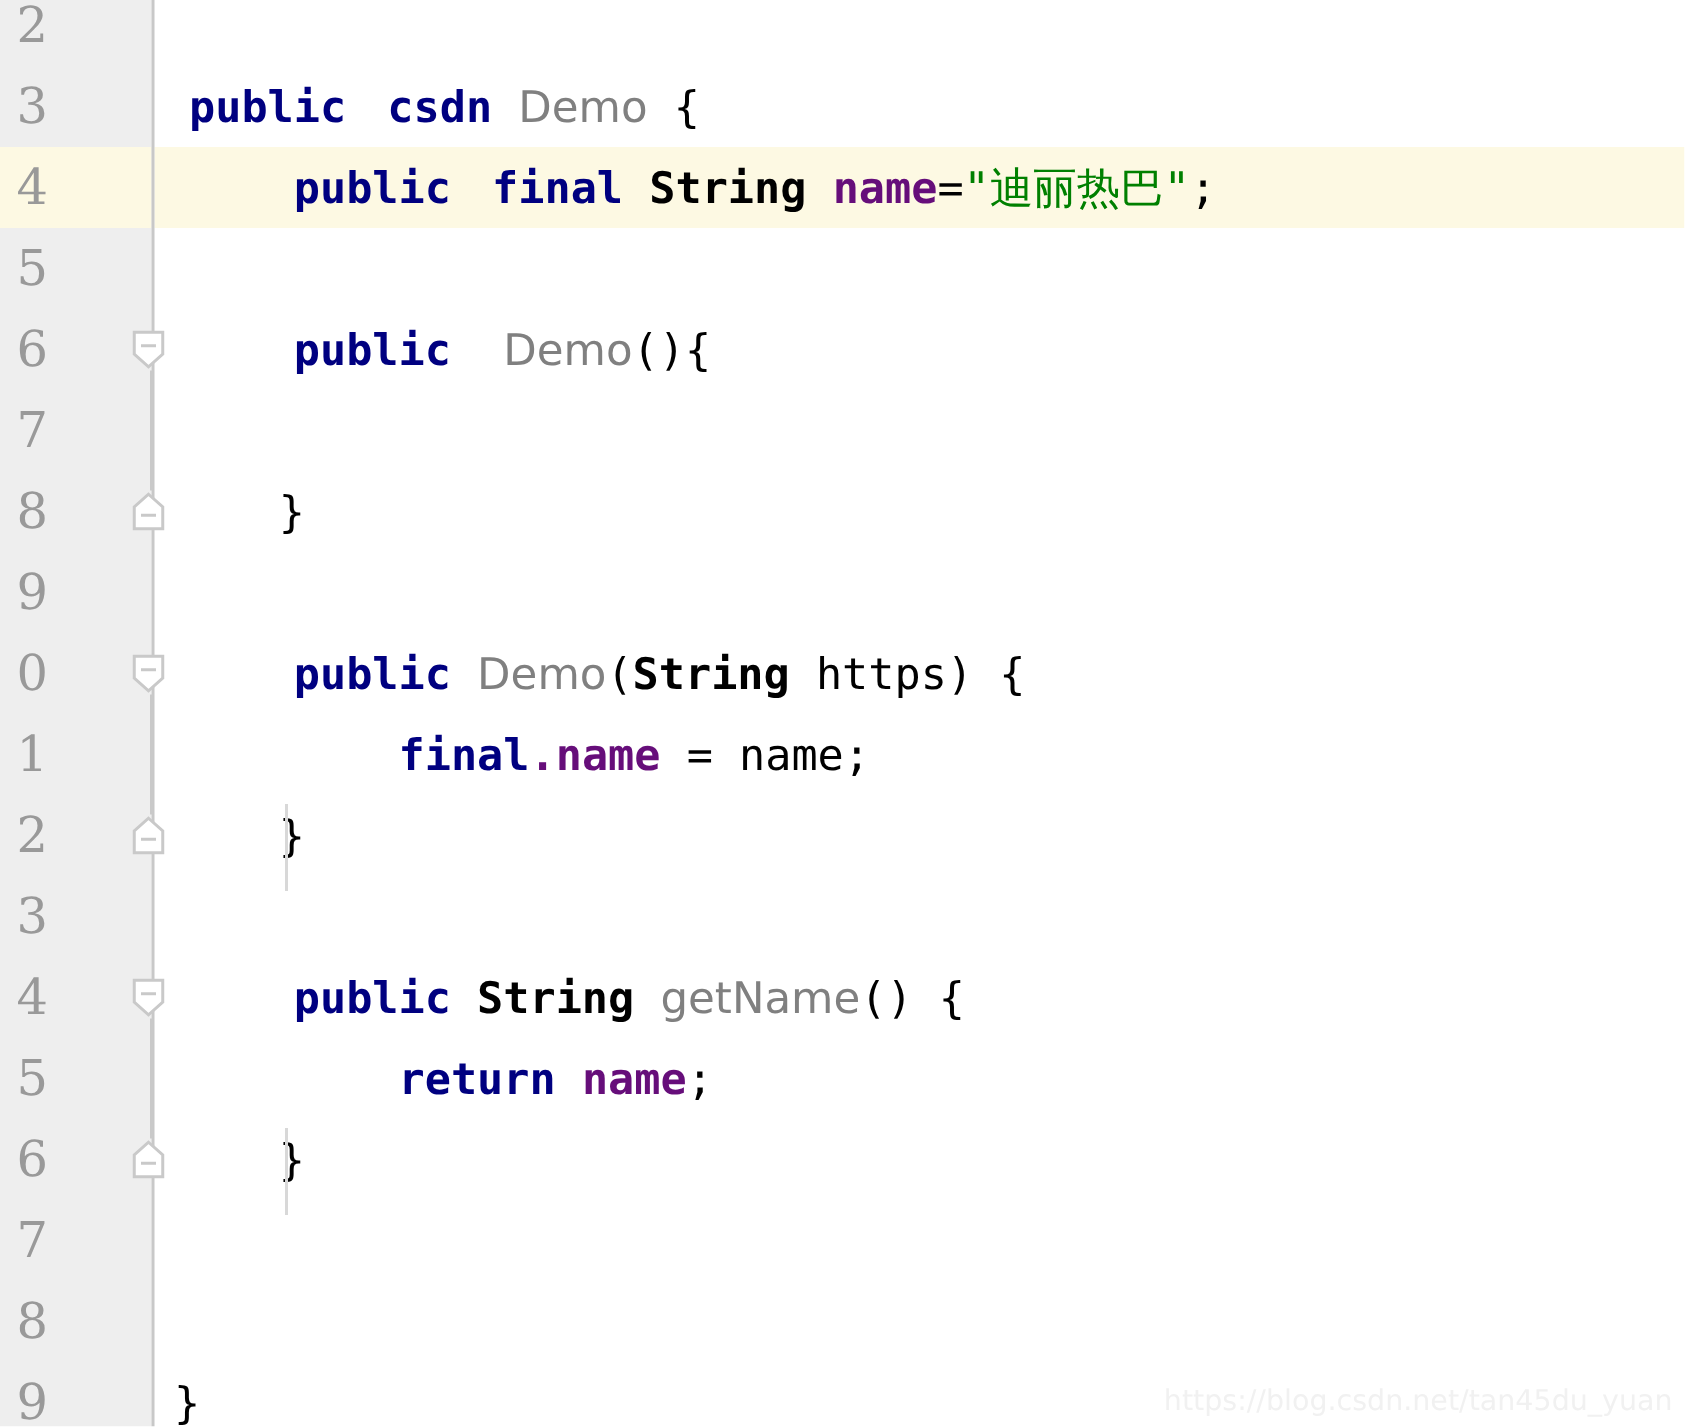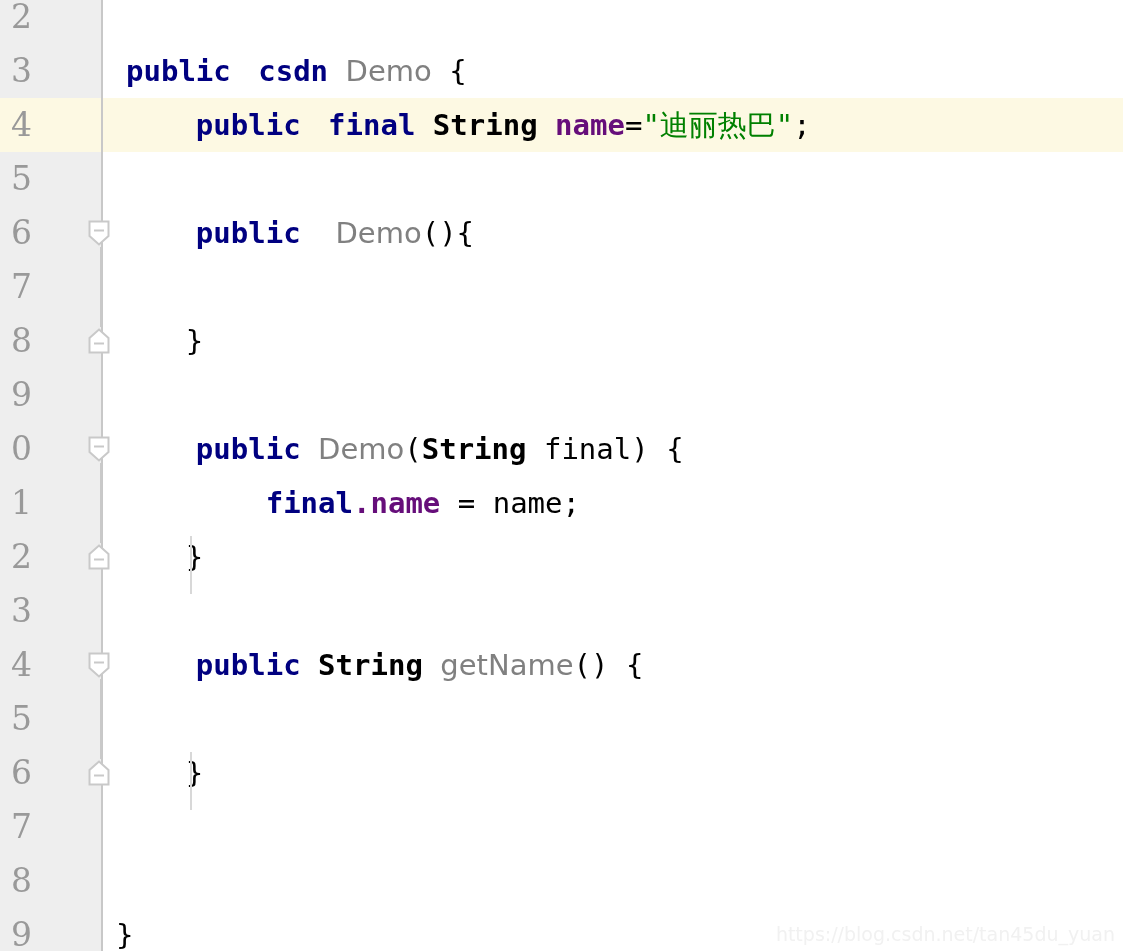--- a/index.html
+++ b/index.html
@@ -189,41 +189,42 @@
       <div class="row" style="top: 314px;">
         <div class="lineno">8</div>
         <div class="code"><span class="pln">    }</span></div>
       </div>
       <div class="row" style="top: 368px;">
         <div class="lineno">9</div>
         <div class="code"></div>
       </div>
       <div class="row" style="top: 422px;">
         <div class="lineno">0</div>
-        <div class="code"><span class="pln">    </span><span class="kw">public</span><span class="pln"> </span><span class="cls">Demo</span><span class="pln">(</span><span class="typ">String</span><span class="pln"> final) {</span></div>
+        <div class="code"><span class="pln">    </span><span class="kw">public</span><span class="pln"> </span><span class="cls">Demo</span><span class="pln">(</span><span class="typ">String</span><span class="pln"> https) {</span></div>
       </div>
       <div class="row" style="top: 476px;">
         <div class="lineno">1</div>
         <div class="code"><span class="pln">        </span><span class="kw">final</span><span class="fld">.</span><span class="fld">name</span><span class="pln"> = name;</span></div>
       </div>
       <div class="err-wave" style="left: 274px; top: 516px; width: 182px;"></div>
       <div class="row" style="top: 530px;">
         <div class="lineno">2</div>
         <div class="code"><span class="pln">    }</span></div>
       </div>
       <div class="row" style="top: 584px;">
         <div class="lineno">3</div>
         <div class="code"></div>
       </div>
       <div class="row" style="top: 638px;">
         <div class="lineno">4</div>
         <div class="code"><span class="pln">    </span><span class="kw">public</span><span class="pln"> </span><span class="typ">String</span><span class="pln"> </span><span class="mth">getName</span><span class="pln">() {</span></div>
       </div>
       <div class="row" style="top: 692px;">
         <div class="lineno">5</div>
+        <div class="code"><span class="pln">        </span><span class="kw">return</span><span class="pln"> </span><span class="fld">name</span><span class="pln">;</span></div>
       </div>
       <div class="row" style="top: 746px;">
         <div class="lineno">6</div>
         <div class="code"><span class="pln">    }</span></div>
       </div>
       <div class="row" style="top: 800px;">
         <div class="lineno">7</div>
         <div class="code"></div>
       </div>
       <div class="row" style="top: 854px;">

